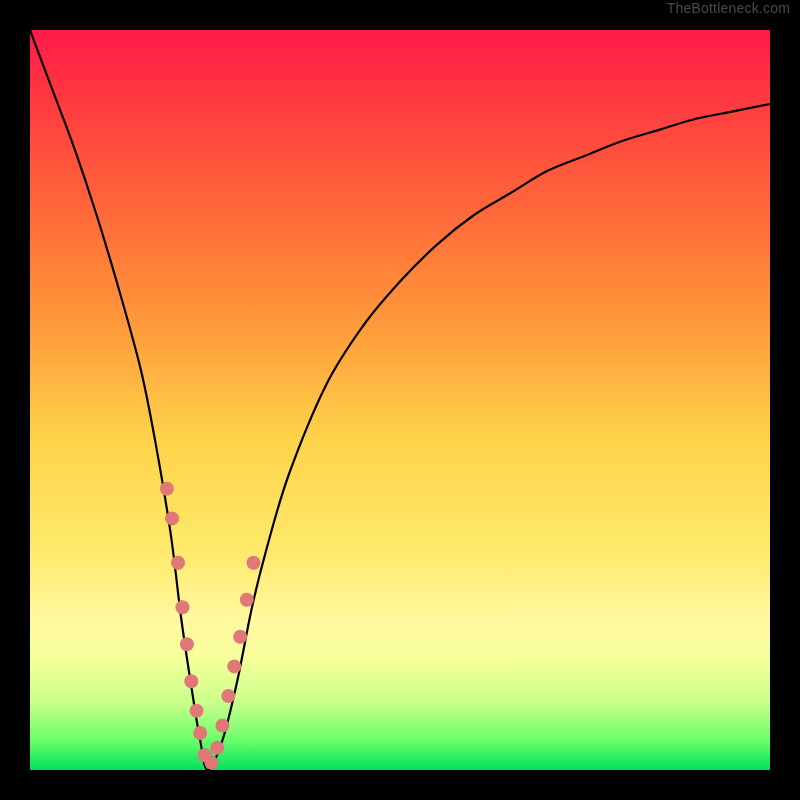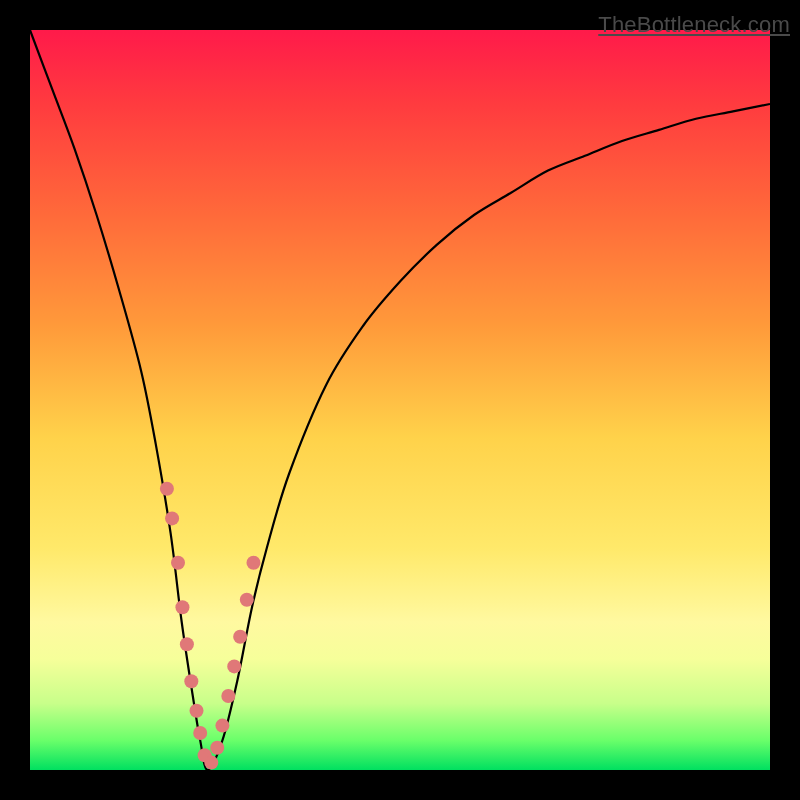--- a/index.html
+++ b/index.html
@@ -32,28 +32,27 @@
       #ffe96a 70%,
       #fff9a0 80%,
       #f6ff9a 85%,
       #c8ff8a 91%,
       #6aff6a 96%,
       #00e060 100%
     );
   }
   .watermark {
     position: absolute;
-    top: 12px;
+    top: 0;
     right: 10px;
     color: #4a4a4a;
-    font-size: 22px;
+    font-size: 14px;
     font-weight: 500;
     letter-spacing: 0.2px;
     user-select: none;
-    text-decoration: underline;
   }
   svg.curve {
     position: absolute;
     left: 0;
     top: 0;
     width: 740px;
     height: 740px;
   }
 </style>
 </head>

